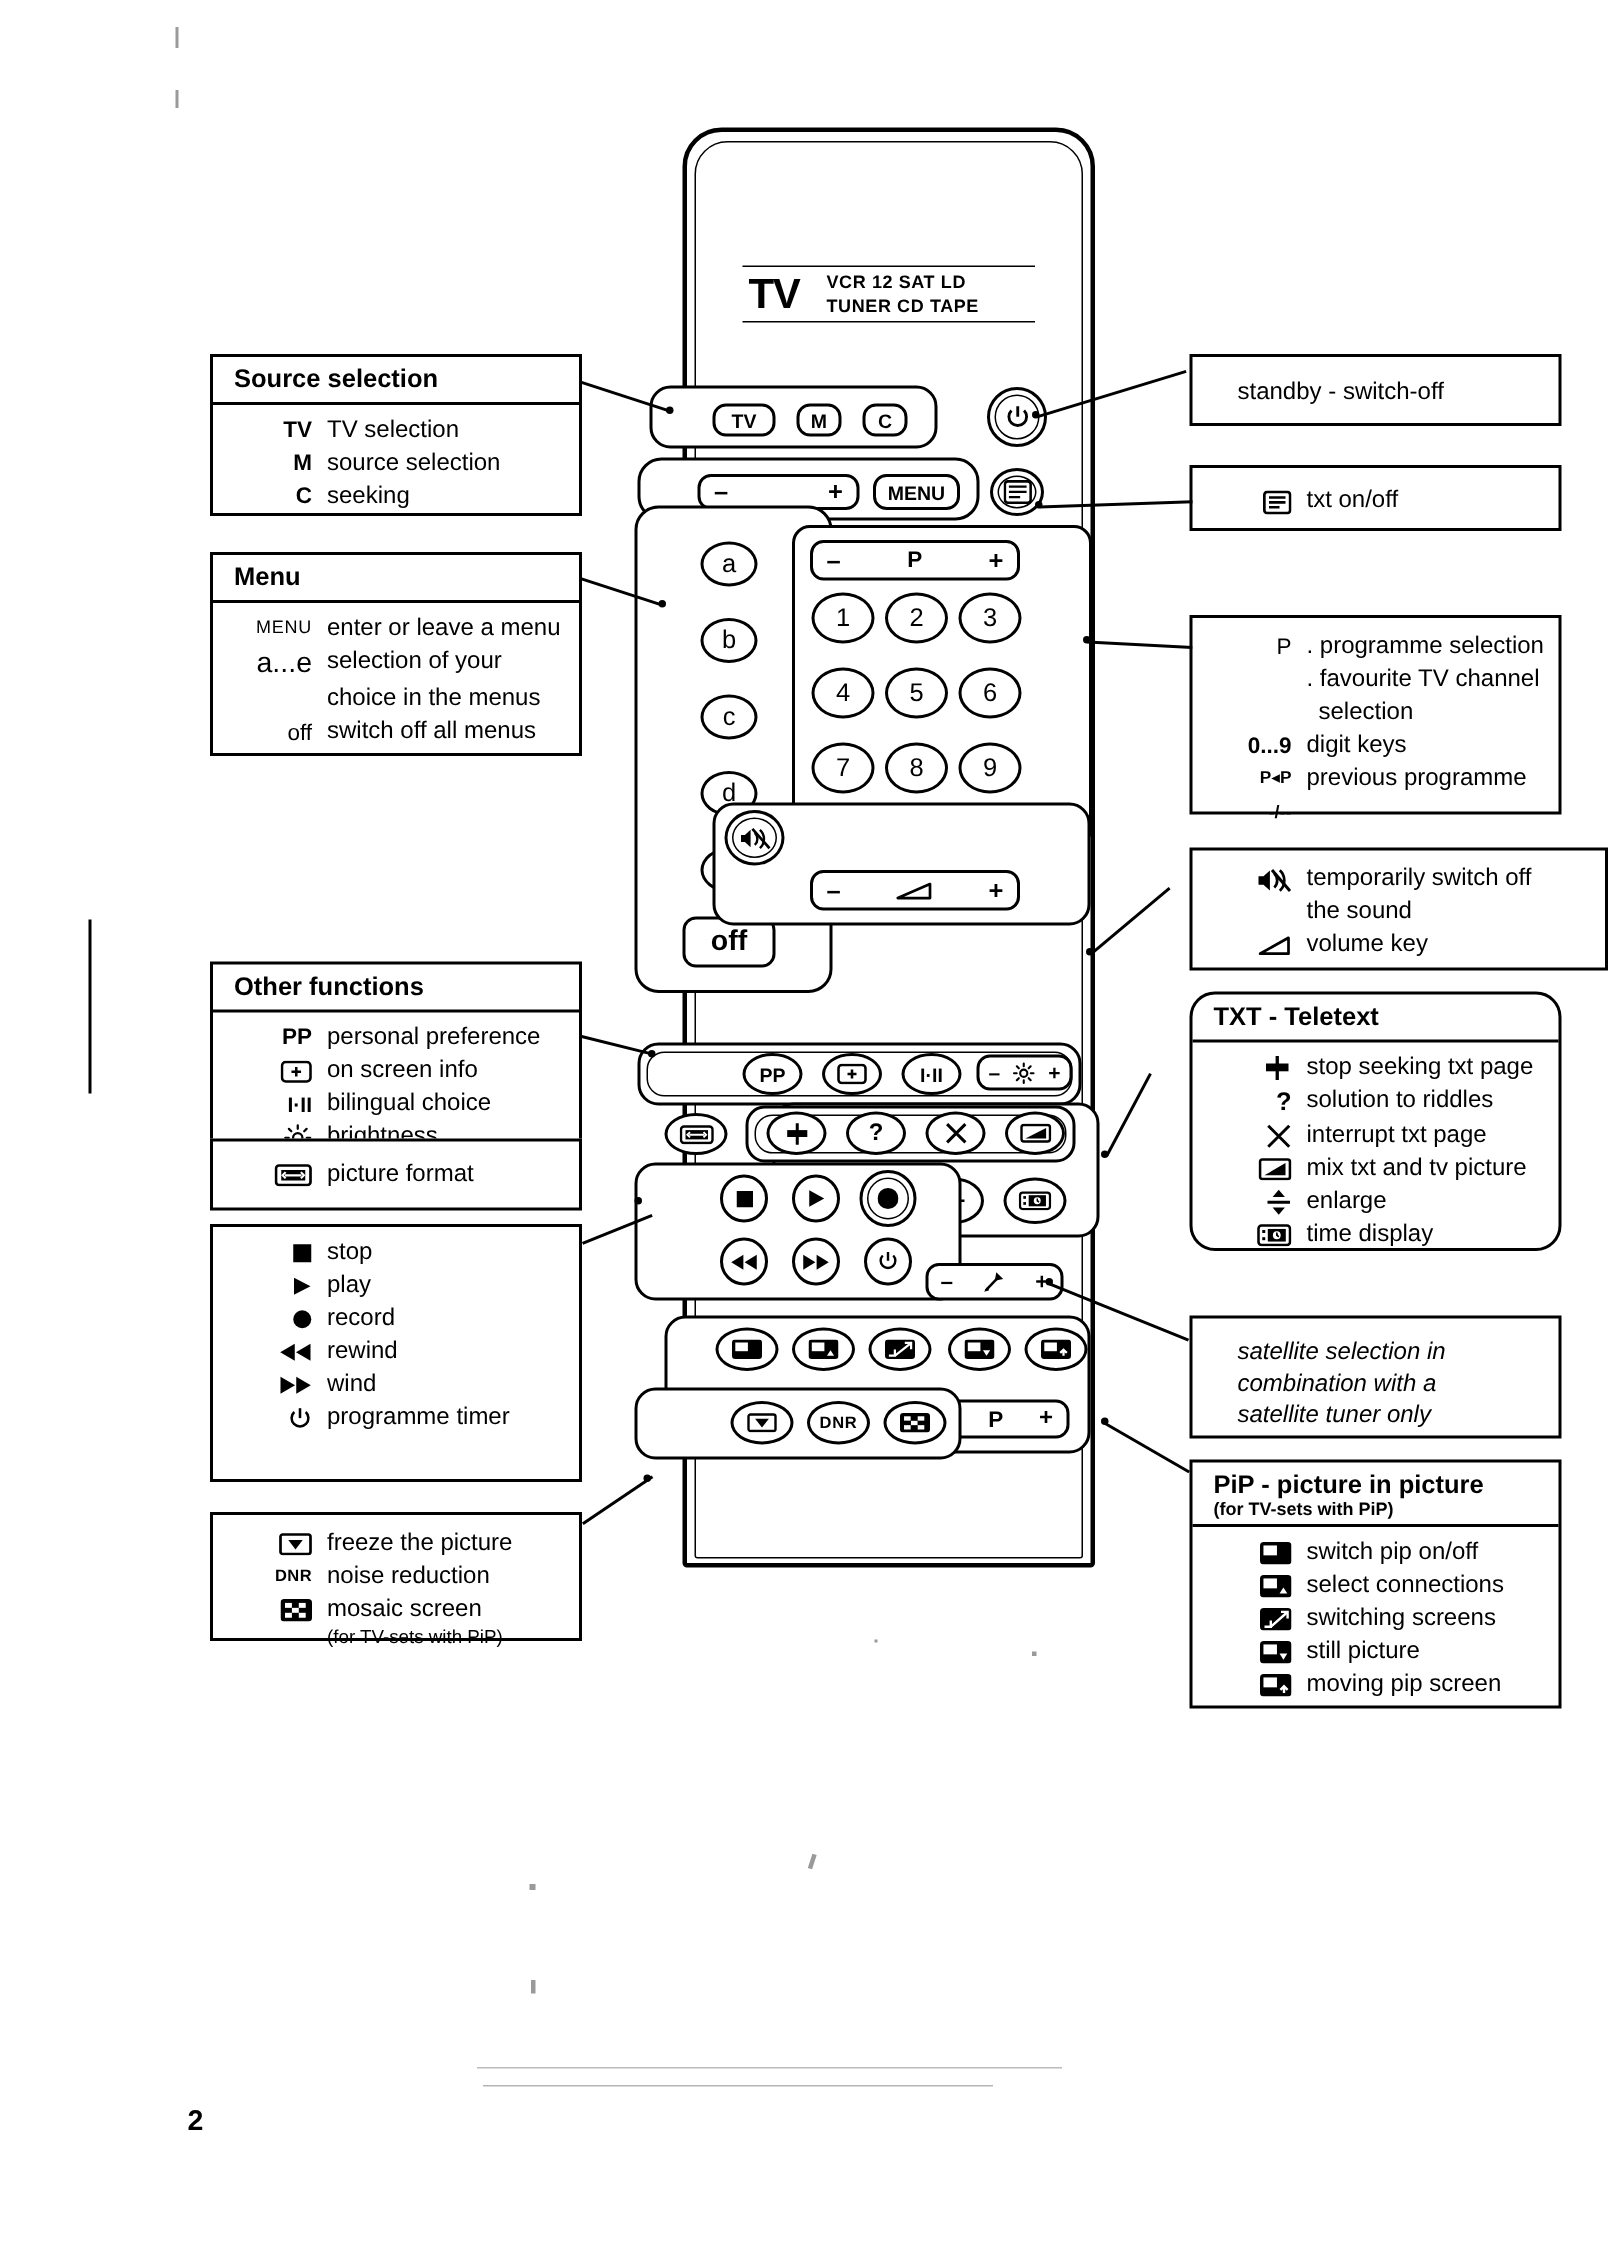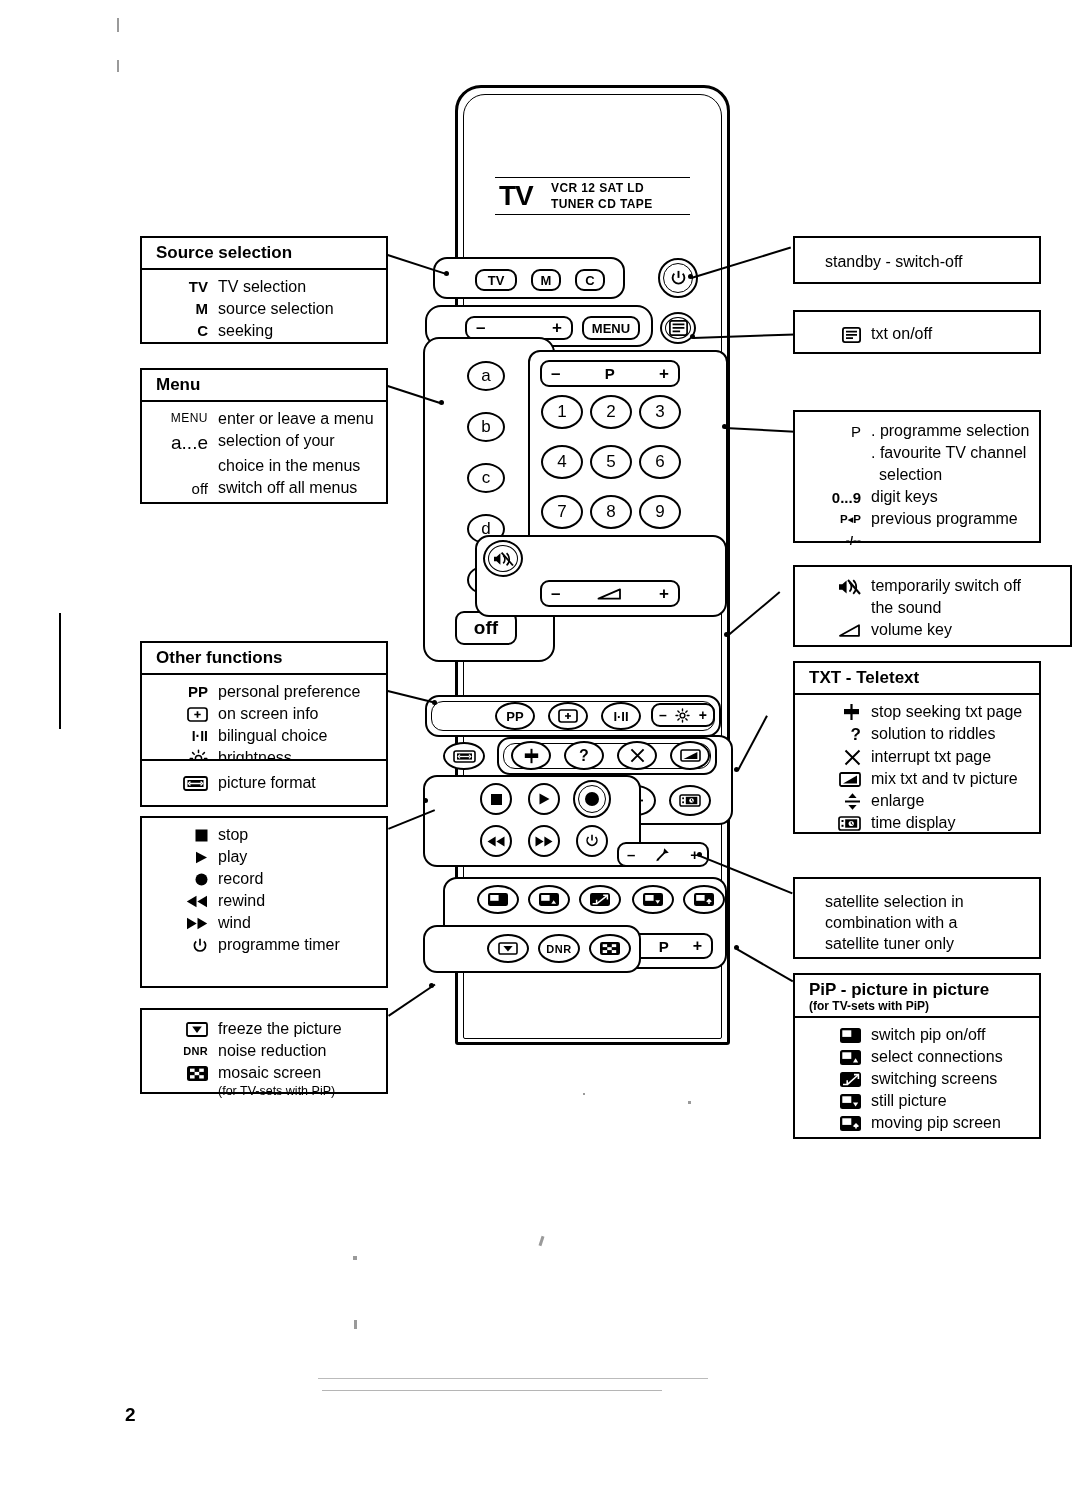--- a/index.html
+++ b/index.html
@@ -401,21 +401,21 @@
             <svg width="22" height="13" viewBox="0 0 22 13">
                 <path d="M1 11.8L20 1.2v10.6z" fill="none" stroke="#000" stroke-width="1.8" stroke-linejoin="round"></path>
               </svg>
           </span>
         </span>
         <span class="desc">volume key</span>
       </div>
     </div>
   </div>
 
-  <div class="box" style="left:793px;top:661px;width:248px;height:173px;">
+  <div class="box" style="left:793px;top:661px;width:248px;height:173px;border-radius:17px;">
     <div class="box-title">TXT - Teletext</div>
     <div class="box-body">
       <div class="row">
         <span class="key">
           <span class="ic">
             <svg width="19" height="18" viewBox="0 0 19 18">
                 <path d="M9.5 1v16" stroke="#000" stroke-width="2.2"></path>
                 <rect x="2" y="6" width="15" height="5.2" fill="#000"></rect>
               </svg>
           </span>
@@ -473,21 +473,21 @@
                 <path d="M13.2 5.7v1.9l1.4.9" stroke="#000" stroke-width="1"></path>
               </svg>
           </span>
         </span>
         <span class="desc">time display</span>
       </div>
     </div>
   </div>
 
   <div class="box" style="left:793px;top:877px;width:248px;height:82px;">
-    <div class="plain" style="padding:12px 0 12px 30px;">
+    <div class="plain" style="padding:12px 0 12px 30px;font-style:italic;">
       <div>satellite selection in</div>
       <div>combination with a</div>
       <div>satellite tuner only</div>
     </div>
   </div>
 
   <div class="box" style="left:793px;top:973px;width:248px;height:166px;">
     <div class="box-title" style="padding-bottom:3px;">
       <span>PiP - picture in picture</span>
       <span class="sub">(for TV-sets with PiP)</span>

